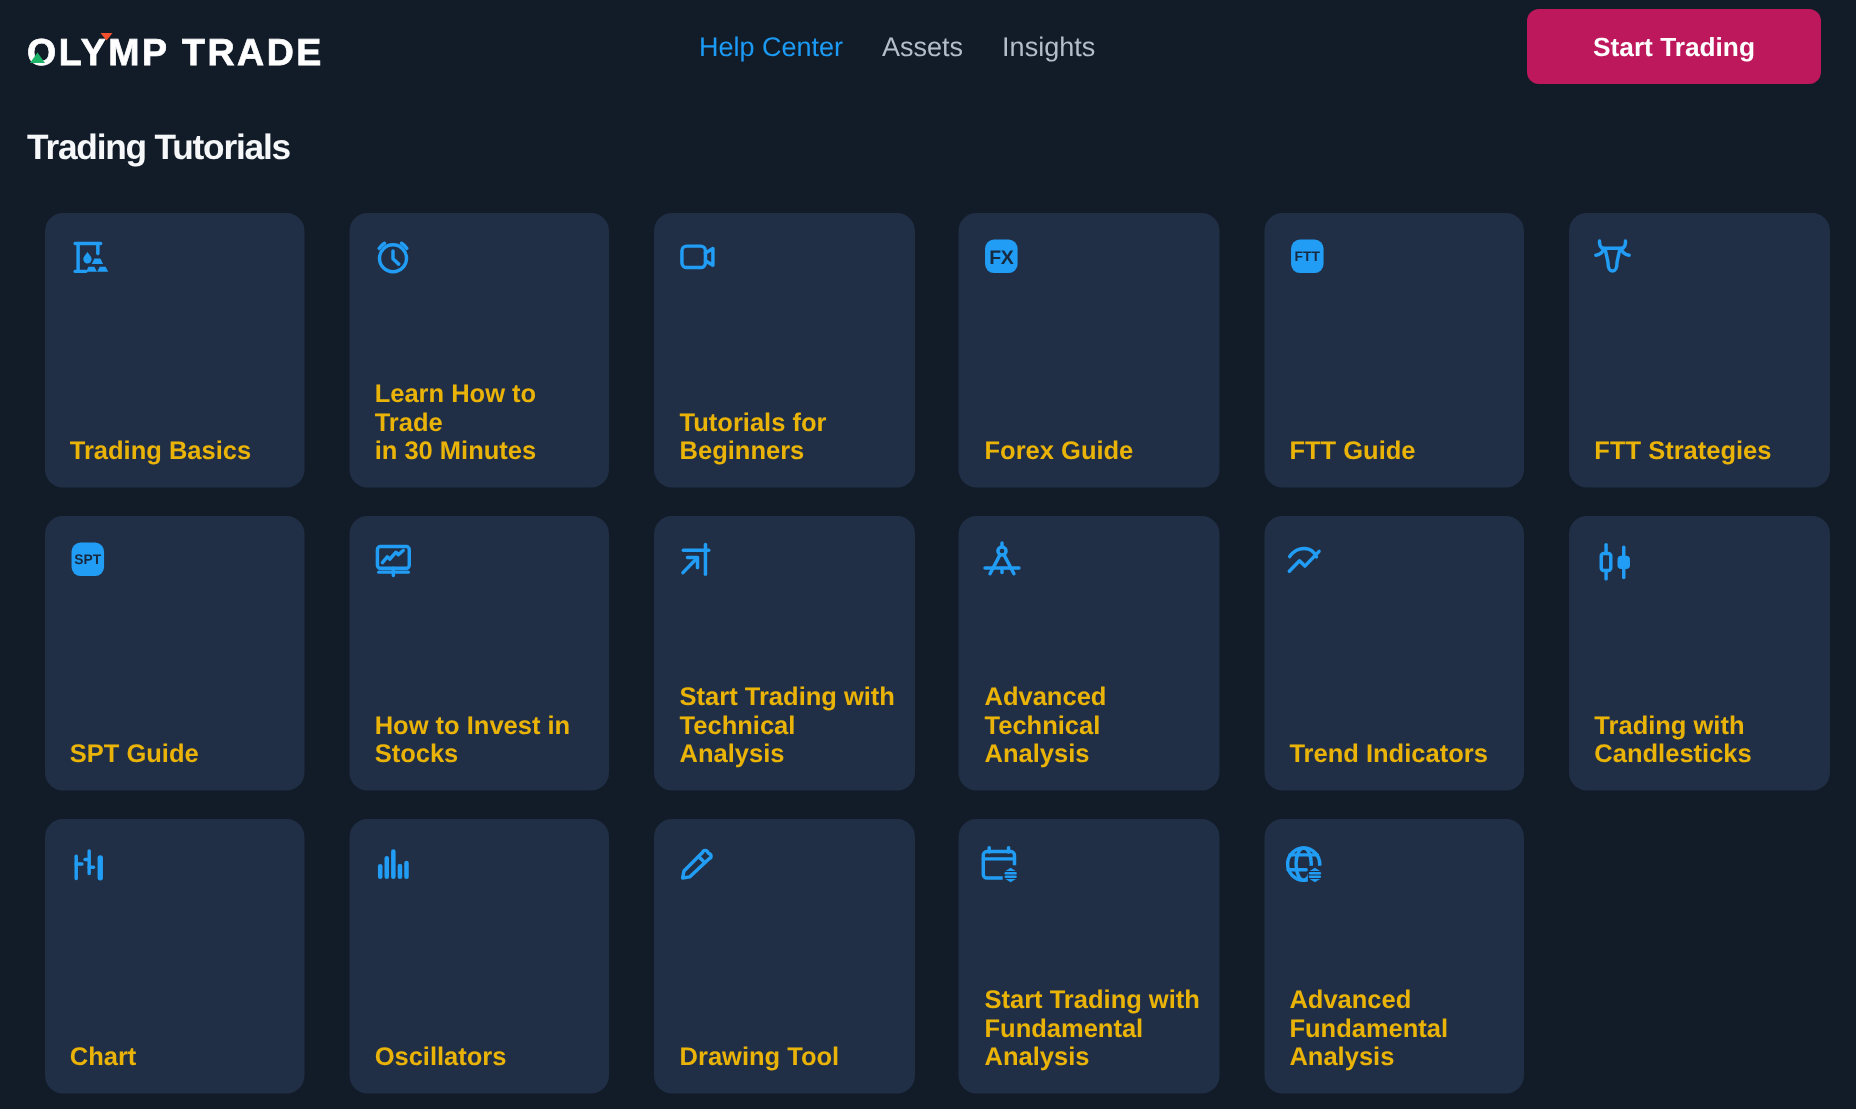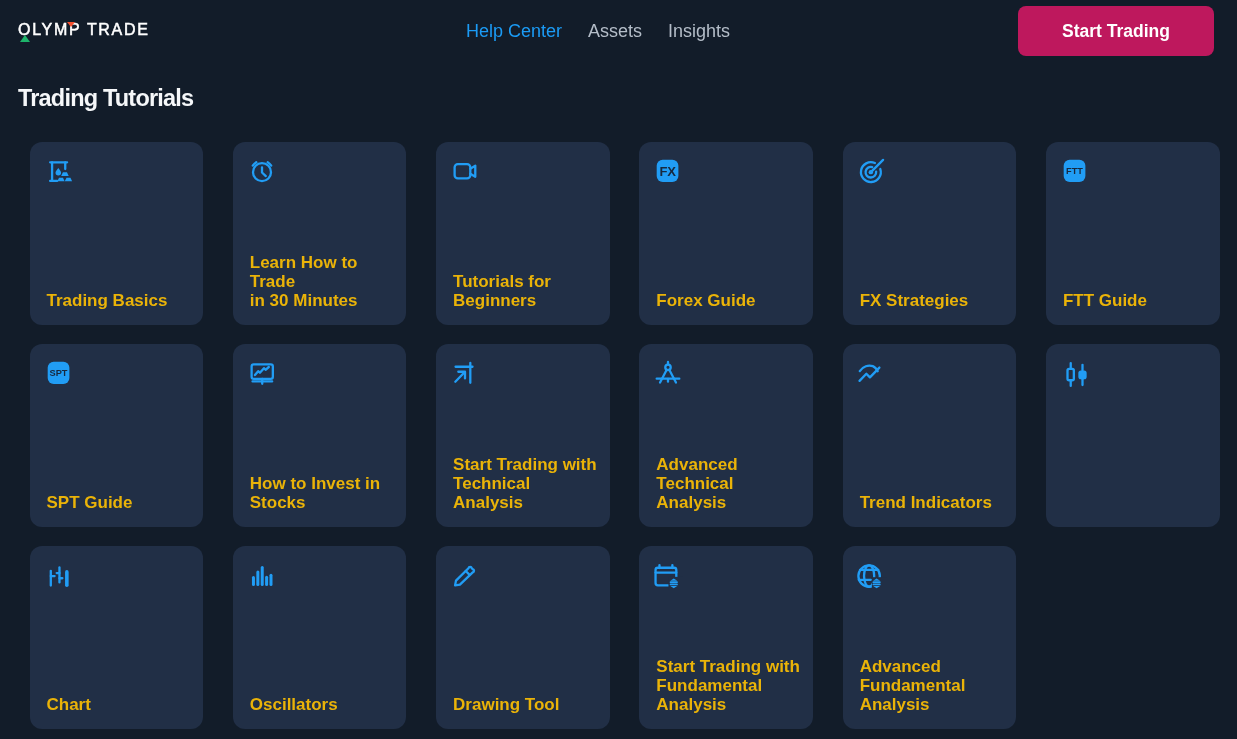--- a/index.html
+++ b/index.html
@@ -1,20 +1,20 @@
 <!DOCTYPE html>
 <html><head>
 <meta charset="utf-8">
 <style>
   * { margin:0; padding:0; box-sizing:border-box; }
   html,body { width:1237px; height:739px; background:#121c29; overflow:hidden;
     font-family:"Liberation Sans", sans-serif; }
   .header { position:absolute; left:0; top:0; width:1237px; height:62px; }
   .logo { position:absolute; left:18px; top:21px; }
-  .logo-text { font-weight:normal; font-size:16px; color:#fff; letter-spacing:1.7px; -webkit-text-stroke:0.5px #fff; }
+  .logo-text { font-weight:bold; font-size:25px; color:#fff; letter-spacing:1.7px; -webkit-text-stroke:0.5px #fff; }
   .tri-green { position:absolute; left:1.5px; top:13.6px; width:0; height:0;
     border-left:5.7px solid transparent; border-right:5.7px solid transparent;
     border-bottom:7px solid #1db46a; }
   .tri-red { position:absolute; left:48.7px; top:0.5px; width:0; height:0;
     border-left:4.7px solid transparent; border-right:4.7px solid transparent;
     border-top:5.5px solid #f4502e; }
   .nav { position:absolute; left:466px; top:0; height:62px; display:flex; align-items:center; gap:26px;
     font-size:18px; color:#b4bdc8; }
   .nav .active { color:#1b9bf5; }
   .btn { position:absolute; left:1018px; top:6px; width:196px; height:50px; background:#be185d;
@@ -79,38 +79,40 @@
     </div>
 
 <div class="card">
       <svg width="26" height="26" viewBox="0 0 26 26">
   <rect x="3.2" y="3.2" width="18.8" height="19.4" rx="5.2" fill="#219df5"></rect>
   <text x="12.6" y="17.2" font-size="11.3" font-weight="bold" fill="#17293f" text-anchor="middle" font-family="Liberation Sans, sans-serif" letter-spacing="-0.3">FX</text>
 </svg>
       <div class="t">Forex Guide</div>
     </div>
 
-<div class="card">
-      <svg width="26" height="26" viewBox="0 0 26 26" fill="none" stroke="#219df5" stroke-width="2" stroke-linecap="round" stroke-linejoin="round">
-  <path d="M15.5 6.1 A8.6 8.6 0 1 0 20.2 11.3"></path>
-  <path d="M13.2 9.6 A4.6 4.6 0 1 0 16.6 13.6"></path>
-  <circle cx="12" cy="14" r="1.9" fill="#219df5" stroke="none"></circle>
-  <path d="M12.5 13.5 L22.6 3.4"></path>
-</svg>
-      <div class="t">FX Strategies</div>
-    </div>
 
 <div class="card">
       <svg width="26" height="26" viewBox="0 0 26 26">
   <rect x="3.2" y="3.2" width="18.8" height="19.4" rx="5.2" fill="#219df5"></rect>
   <text x="12.6" y="15.7" font-size="8" font-weight="bold" fill="#17293f" text-anchor="middle" font-family="Liberation Sans, sans-serif">FTT</text>
 </svg>
       <div class="t">FTT Guide</div>
     </div>
 
+<div class="card">
+      <svg width="26" height="26" viewBox="0 0 26 26" fill="none" stroke="#219df5" stroke-width="2" stroke-linecap="round" stroke-linejoin="round">
+  <path d="M7 8.2 H19"></path>
+  <path d="M7.4 8.2 C6.1 7.7 5.4 5.9 5.5 4.1"></path>
+  <path d="M18.6 8.2 C19.9 7.7 20.6 5.9 20.5 4.1"></path>
+  <path d="M8 8.9 C7.1 10.7 5.6 11.9 3.4 12.3"></path>
+  <path d="M18 8.9 C18.9 10.7 20.4 11.9 22.6 12.3"></path>
+  <path d="M8.7 8.6 L10.1 14.8 L10.4 16.6 C10.4 19.6 11.5 21.4 13 21.4 C14.5 21.4 15.6 19.6 15.6 16.6 L15.9 14.8 L17.3 8.6"></path>
+</svg>
+      <div class="t">FTT Strategies</div>
+    </div>
 
 <div class="card">
       <svg width="26" height="26" viewBox="0 0 26 26">
   <rect x="3.2" y="3.2" width="18.8" height="19.4" rx="5.2" fill="#219df5"></rect>
   <text x="12.6" y="15.7" font-size="8" font-weight="bold" fill="#17293f" text-anchor="middle" font-family="Liberation Sans, sans-serif">SPT</text>
 </svg>
       <div class="t">SPT Guide</div>
     </div>
 
 <div class="card">
@@ -155,20 +157,21 @@
 
 <div class="card">
       <svg width="26" height="26" viewBox="0 0 26 26" fill="none" stroke="#219df5" stroke-width="2" stroke-linecap="round" stroke-linejoin="round">
   <rect x="6.5" y="9.5" width="5.5" height="9.8" rx="1.4"></rect>
   <path d="M9.3 4.4 V9.5"></path>
         <path d="M9.3 19.3 V24.2"></path>
   <rect x="15.9" y="10.9" width="7.2" height="7.6" rx="2.2" fill="#219df5" stroke="none"></rect>
   <path d="M19.5 5.9 V10.9"></path>
         <path d="M19.5 18.5 V23.4"></path>
 </svg>
+      <div class="t">Trading with<br>Candlesticks</div>
     </div>
 
 <div class="card">
       <svg width="26" height="26" viewBox="0 0 26 26" fill="none" stroke="#219df5" stroke-width="2" stroke-linecap="round">
   <path d="M5.9 9.4 V22.2"></path>
         <path d="M5.9 13.9 H9.2"></path>
   <path d="M13.4 6.4 V19.4"></path>
         <path d="M11 11.3 H13.4"></path>
         <path d="M13.4 15.8 H15.9"></path>
   <path d="M19.8 10.3 V21.8" stroke-width="3.1"></path>

